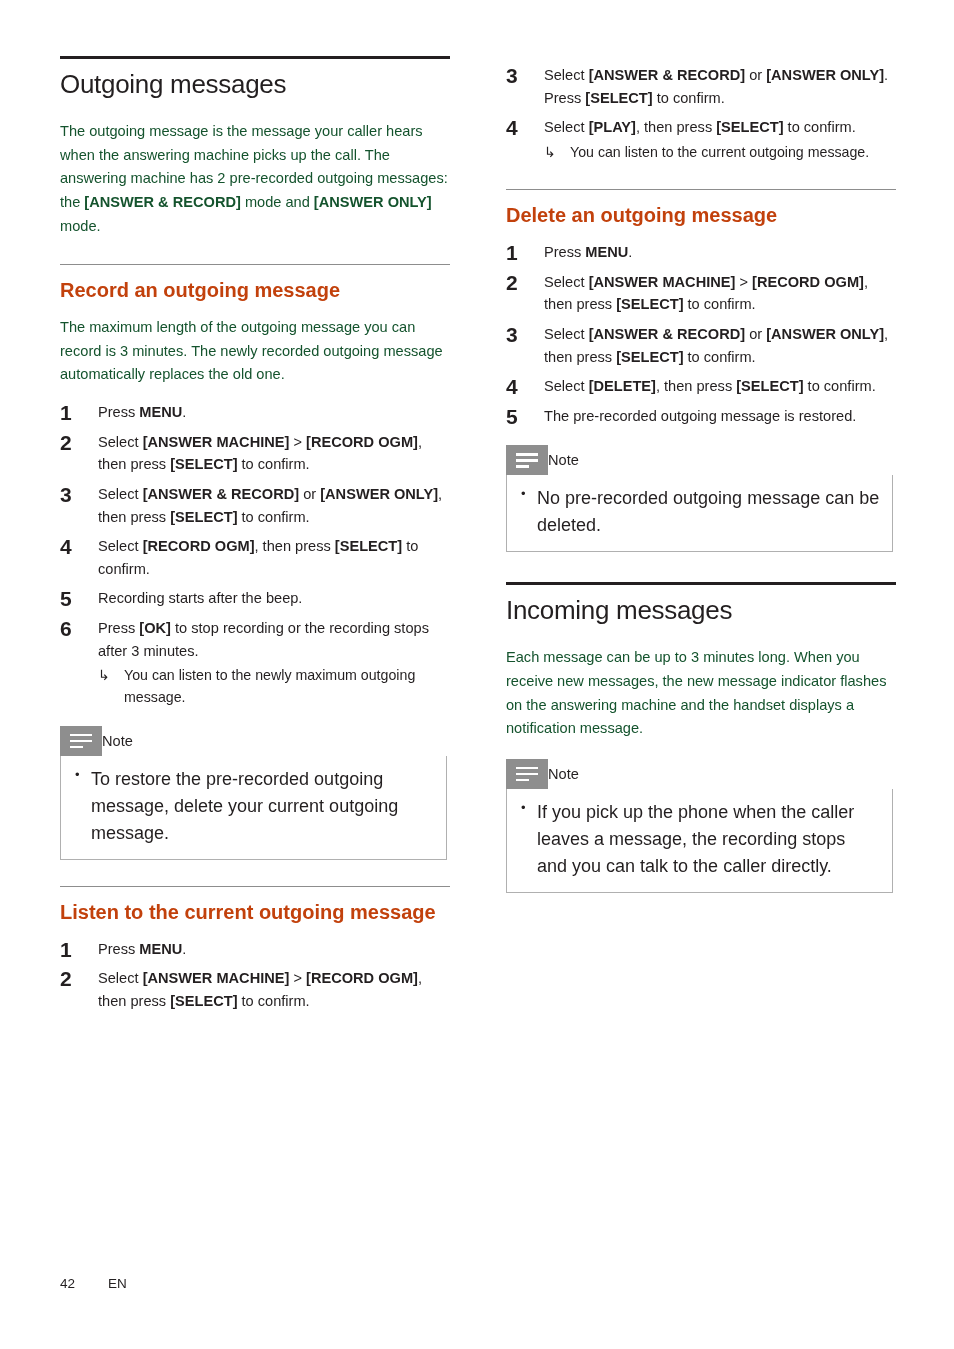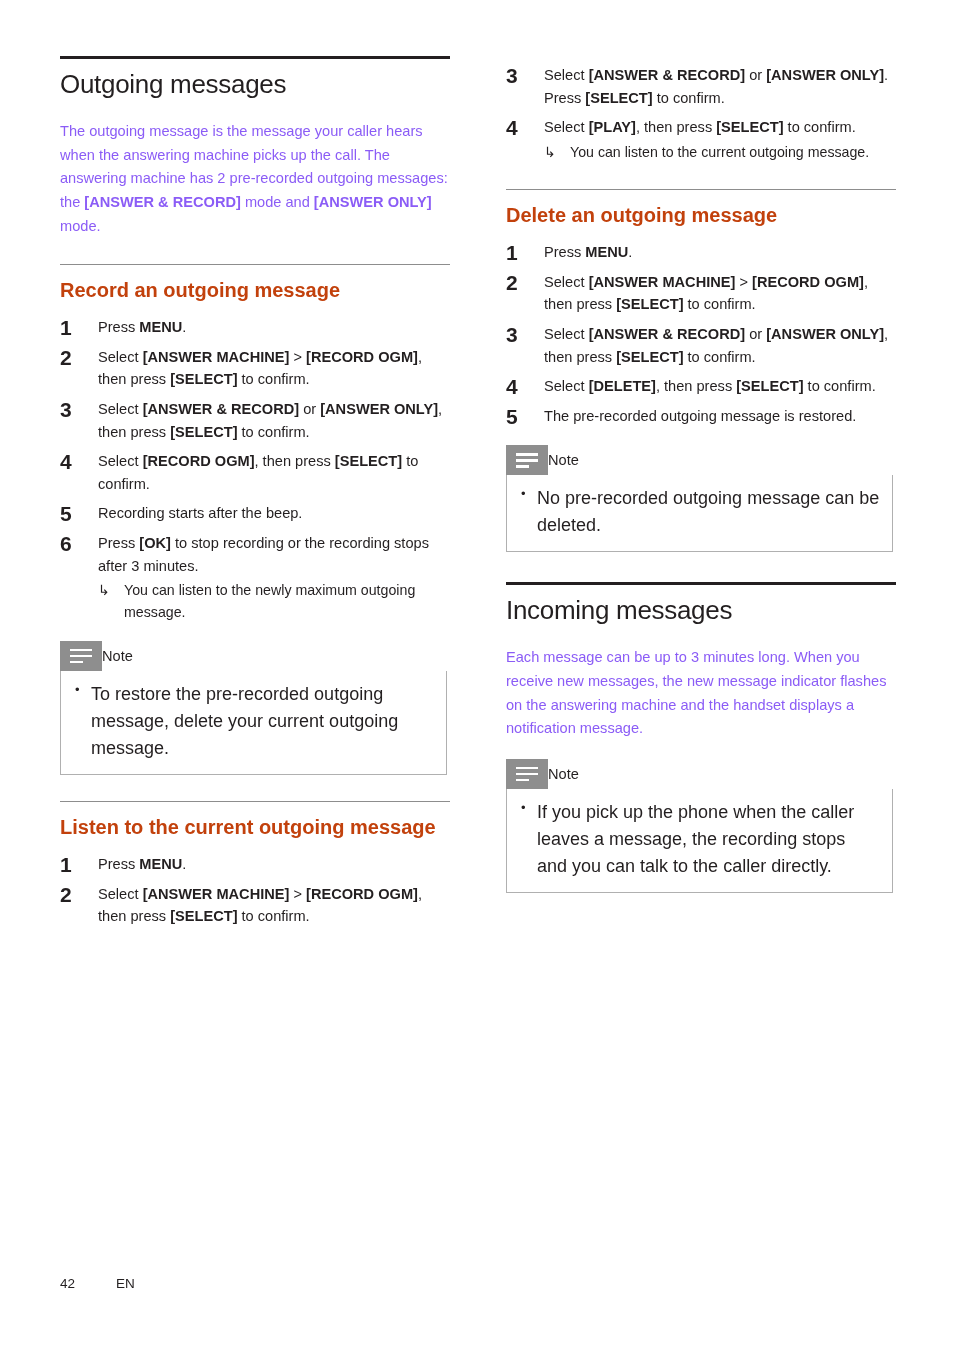--- a/index.html
+++ b/index.html
@@ -52,21 +52,21 @@
     margin: 0 0 12px 0;
     color: #c2410c;
     line-height: 1.35;
   }
 
   
   p.body {
     font-size: 14.6px;
     line-height: 1.62;
     margin: 0 0 14px 0;
-    color: #8b5cf6;
+    color: #14532d;
   }
   .b { font-weight: bold; }
 
   
   ol.steps {
     list-style: none;
     margin: 0;
     padding: 0;
   }
   ol.steps > li {
@@ -159,40 +159,41 @@
   }
 
   
   .footer {
     position: absolute;
     left: 60px;
     top: 1276px;
     font-size: 13.5px;
     color: #231f20;
   }
-  .footer .pg { margin-right: 34px; }
+  .footer .pg { margin-right: 26px; }
   .footer .en { font-weight: normal; margin-left: 7px; }
 
   .spacer-lg { height: 30px; }
 </style>
 </head>
 <body>
 
 <div class="page">
 
   <div class="col col-left">
 
     <div class="rule-thick"></div>
     <h1 class="title">Outgoing messages</h1>
 
     <p class="body"><span>The outgoing message is the message your caller hears when the answering machine picks up the call. The answering machine has 2 pre-recorded outgoing messages: the </span><span class="b">[ANSWER &amp; RECORD]</span><span> mode and </span><span class="b">[ANSWER ONLY]</span><span> mode.</span></p>
 
     <div class="rule-thin"></div>
     <h2 class="subhead">Record an outgoing message</h2>
 
+    <p class="body">The maximum length of the outgoing message you can record is 3 minutes. The newly recorded outgoing message automatically replaces the old one.</p>
 
     <ol class="steps">
         <li><span class="num">1</span><span><span>Press </span><span class="b">MENU</span><span>.</span></span></li>
         <li><span class="num">2</span><span><span>Select </span><span class="b">[ANSWER MACHINE]</span><span> &gt; </span><span class="b">[RECORD OGM]</span><span>, then press </span><span class="b">[SELECT]</span><span> to confirm.</span></span></li>
         <li><span class="num">3</span><span><span>Select </span><span class="b">[ANSWER &amp; RECORD]</span><span> or </span><span class="b">[ANSWER ONLY]</span><span>, then press </span><span class="b">[SELECT]</span><span> to confirm.</span></span></li>
         <li><span class="num">4</span><span><span>Select </span><span class="b">[RECORD OGM]</span><span>, then press </span><span class="b">[SELECT]</span><span> to confirm.</span></span></li>
         <li><span class="num">5</span><span><span>Recording starts after the beep.</span></span></li>
         <li><span class="num">6</span><span><span>Press </span><span class="b">[OK]</span><span> to stop recording or the recording stops after 3 minutes.</span></span><div class="subnote"><span class="arrow">↳</span><span>You can listen to the newly maximum outgoing message.</span></div></li>
       </ol>
 

